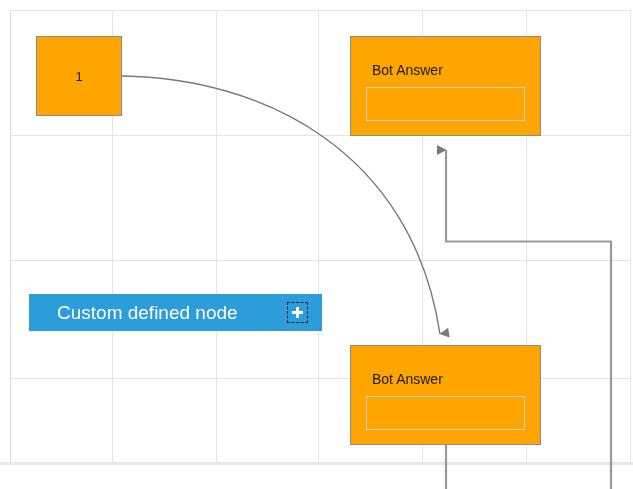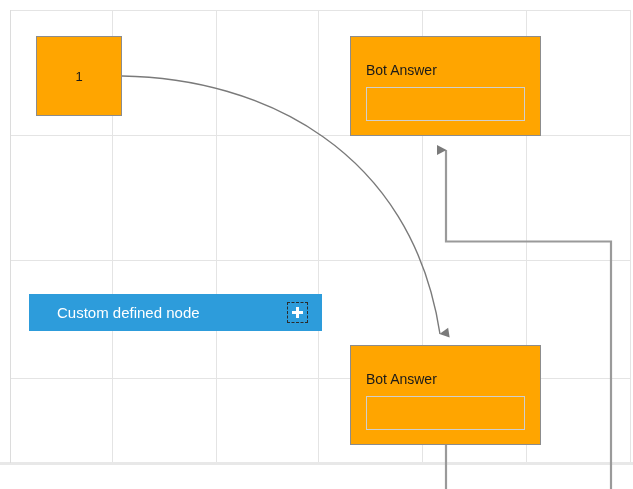--- a/index.html
+++ b/index.html
@@ -36,21 +36,21 @@
     align-items: center;
     justify-content: center;
   }
   .node-simple .node-num {
     font-size: 13px;
     color: #1a1a1a;
     line-height: 1;
   }
   .node-title {
     position: absolute;
-    left: 15px;
+    left: 21px;
     top: 26px;
     font-size: 14px;
     color: #1a1a1a;
     line-height: 1;
     white-space: nowrap;
   }
   .node-slot {
     position: absolute;
     left: 15px;
     top: 50px;
@@ -71,21 +71,21 @@
     box-sizing: border-box;
     background: #2d9cdb;
     display: flex;
     align-items: center;
     justify-content: space-between;
     padding: 0 14px 0 28px;
     cursor: pointer;
   }
   #palette-button .pal-label {
     color: #ffffff;
-    font-size: 15px;
+    font-size: 19px;
     line-height: 1;
     white-space: nowrap;
   }
   .add-icon-box {
     width: 21px;
     height: 21px;
     box-sizing: border-box;
     border: 1px dashed #2b2b2b;
     position: relative;
     flex: 0 0 auto;

